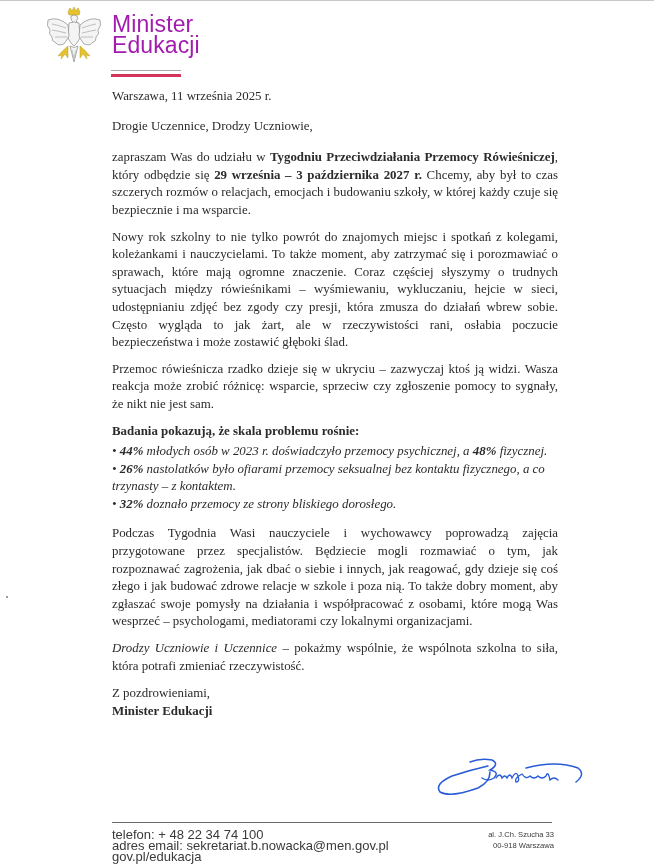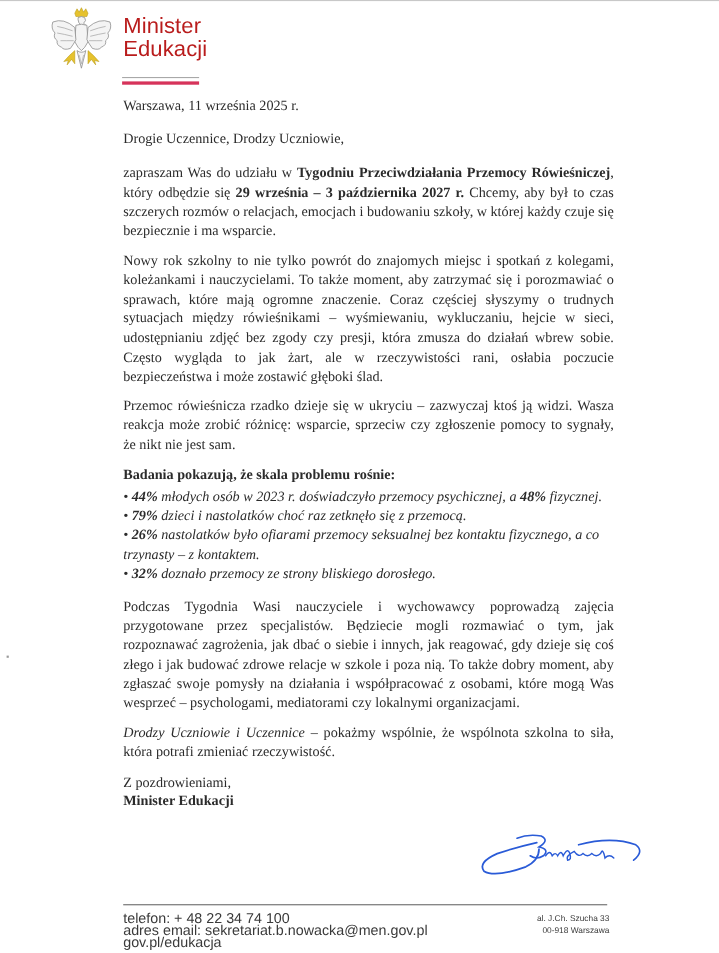--- a/index.html
+++ b/index.html
@@ -9,21 +9,21 @@
     color: #2b2b2b;
   }
   .top-border { position: absolute; left: 0; top: 0; width: 654px; height: 1px; background: #c8c8c8; }
 
   
   .header { position: absolute; left: 44px; top: 6px; height: 70px; width: 200px; }
   .eagle { position: absolute; left: 0; top: 0; width: 60px; height: 64px; }
   .ministry-name {
     position: absolute; left: 68px; top: 8px;
     font-family: "Liberation Sans", "DejaVu Sans", sans-serif;
-    font-size: 20px; line-height: 21px; color: #b91c1c; letter-spacing: 0.1px;
+    font-size: 23px; line-height: 21px; color: #a21caf; letter-spacing: 0.1px;
   }
   .ministry-name div { white-space: nowrap; }
   .rule-grey { position: absolute; left: 67px; top: 64px; width: 70px; height: 1px; background: #a8a8a8; }
   .rule-red { position: absolute; left: 67px; top: 67.5px; width: 70px; height: 3.5px; background: #d6335a; }
 
   
   .doc { position: absolute; left: 112px; top: 88px; width: 446px; font-size: 12.9px; line-height: 17.6px; }
   .date { margin: 0 0 12px 0; }
   .salutation { font-weight: normal; margin: 0 0 14px 0; }
   .para { margin: 0 0 9px 0; text-align: justify; }
@@ -92,21 +92,20 @@
   <p class="salutation">Drogie Uczennice, Drodzy Uczniowie,</p>
 
   <p class="para"><span>zapraszam Was do udziału w </span><b>Tygodniu Przeciwdziałania Przemocy Rówieśniczej</b><span>, który odbędzie się </span><b>29 września – 3 października 2027 r.</b><span> Chcemy, aby był to czas szczerych rozmów o relacjach, emocjach i budowaniu szkoły, w której każdy czuje się bezpiecznie i ma wsparcie.</span></p>
 
   <p class="para">Nowy rok szkolny to nie tylko powrót do znajomych miejsc i spotkań z kolegami, koleżankami i nauczycielami. To także moment, aby zatrzymać się i porozmawiać o sprawach, które mają ogromne znaczenie. Coraz częściej słyszymy o trudnych sytuacjach między rówieśnikami – wyśmiewaniu, wykluczaniu, hejcie w sieci, udostępnianiu zdjęć bez zgody czy presji, która zmusza do działań wbrew sobie. Często wygląda to jak żart, ale w rzeczywistości rani, osłabia poczucie bezpieczeństwa i może zostawić głęboki ślad.</p>
   <p class="para">Przemoc rówieśnicza rzadko dzieje się w ukryciu – zazwyczaj ktoś ją widzi. Wasza reakcja może zrobić różnicę: wsparcie, sprzeciw czy zgłoszenie pomocy to sygnały, że nikt nie jest sam.</p>
 
   <p class="heading">Badania pokazują, że skala problemu rośnie:</p>
   <ul class="bullets">
     <li><span>• </span><b>44%</b><span> młodych osób w 2023 r. doświadczyło przemocy psychicznej, a </span><b>48%</b><span> fizycznej.</span></li>
-    <li><span>• </span><b>79%</b><span> dzieci i nastolatków choć raz zetknęło się z przemocą.</span></li>
     <li><span>• </span><b>26%</b><span> nastolatków było ofiarami przemocy seksualnej bez kontaktu fizycznego, a co trzynasty – z kontaktem.</span></li>
     <li><span>• </span><b>32%</b><span> doznało przemocy ze strony bliskiego dorosłego.</span></li>
   </ul>
 
   <p class="para">Podczas Tygodnia Wasi nauczyciele i wychowawcy poprowadzą zajęcia przygotowane przez specjalistów. Będziecie mogli rozmawiać o tym, jak rozpoznawać zagrożenia, jak dbać o siebie i innych, jak reagować, gdy dzieje się coś złego i jak budować zdrowe relacje w szkole i poza nią. To także dobry moment, aby zgłaszać swoje pomysły na działania i współpracować z osobami, które mogą Was wesprzeć – psychologami, mediatorami czy lokalnymi organizacjami.</p>
 
   <p class="closing"><i>Drodzy Uczniowie i Uczennice</i><span> – pokażmy wspólnie, że wspólnota szkolna to siła, która potrafi zmieniać rzeczywistość.</span></p>
 
   <div class="signoff">
     <p class="regards">Z pozdrowieniami,</p>

